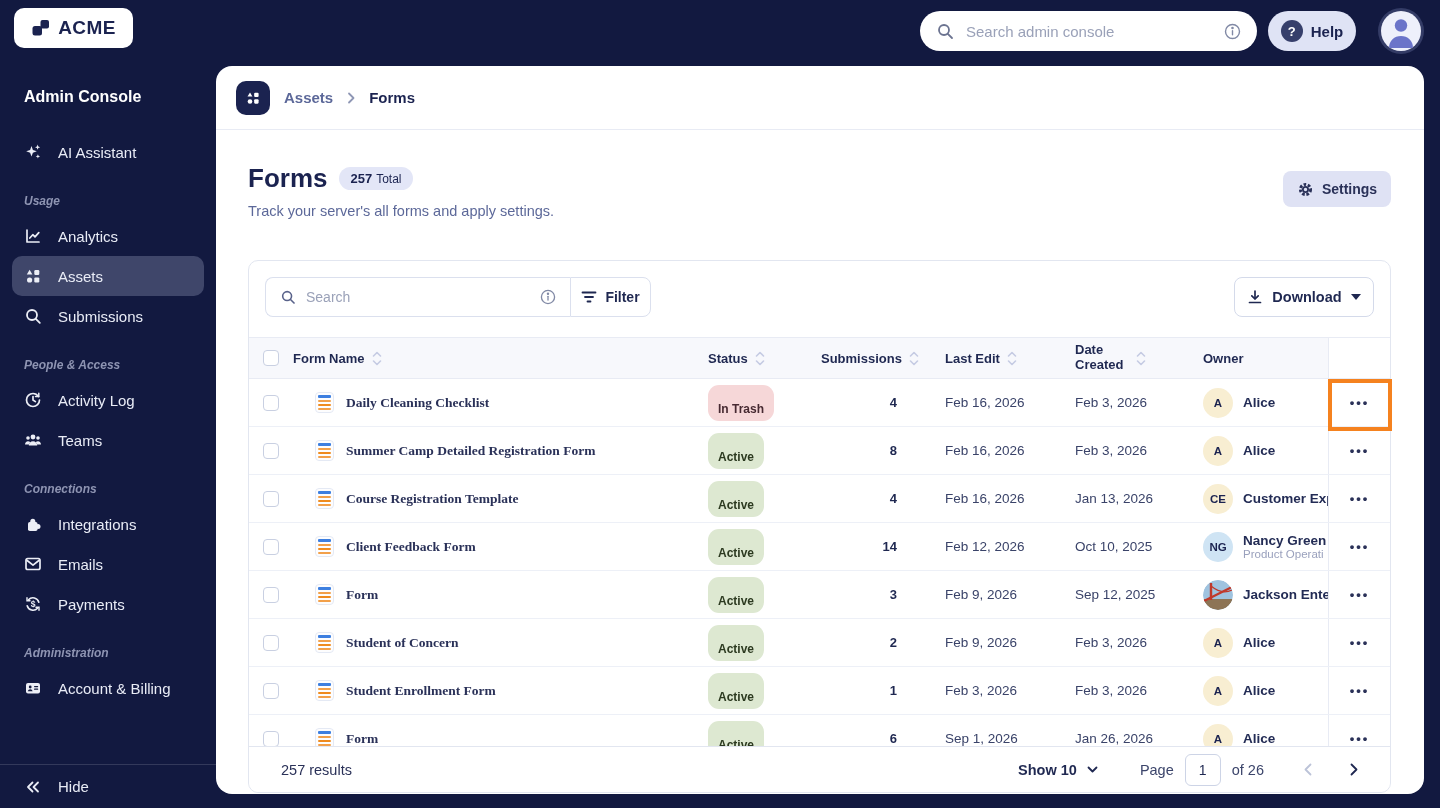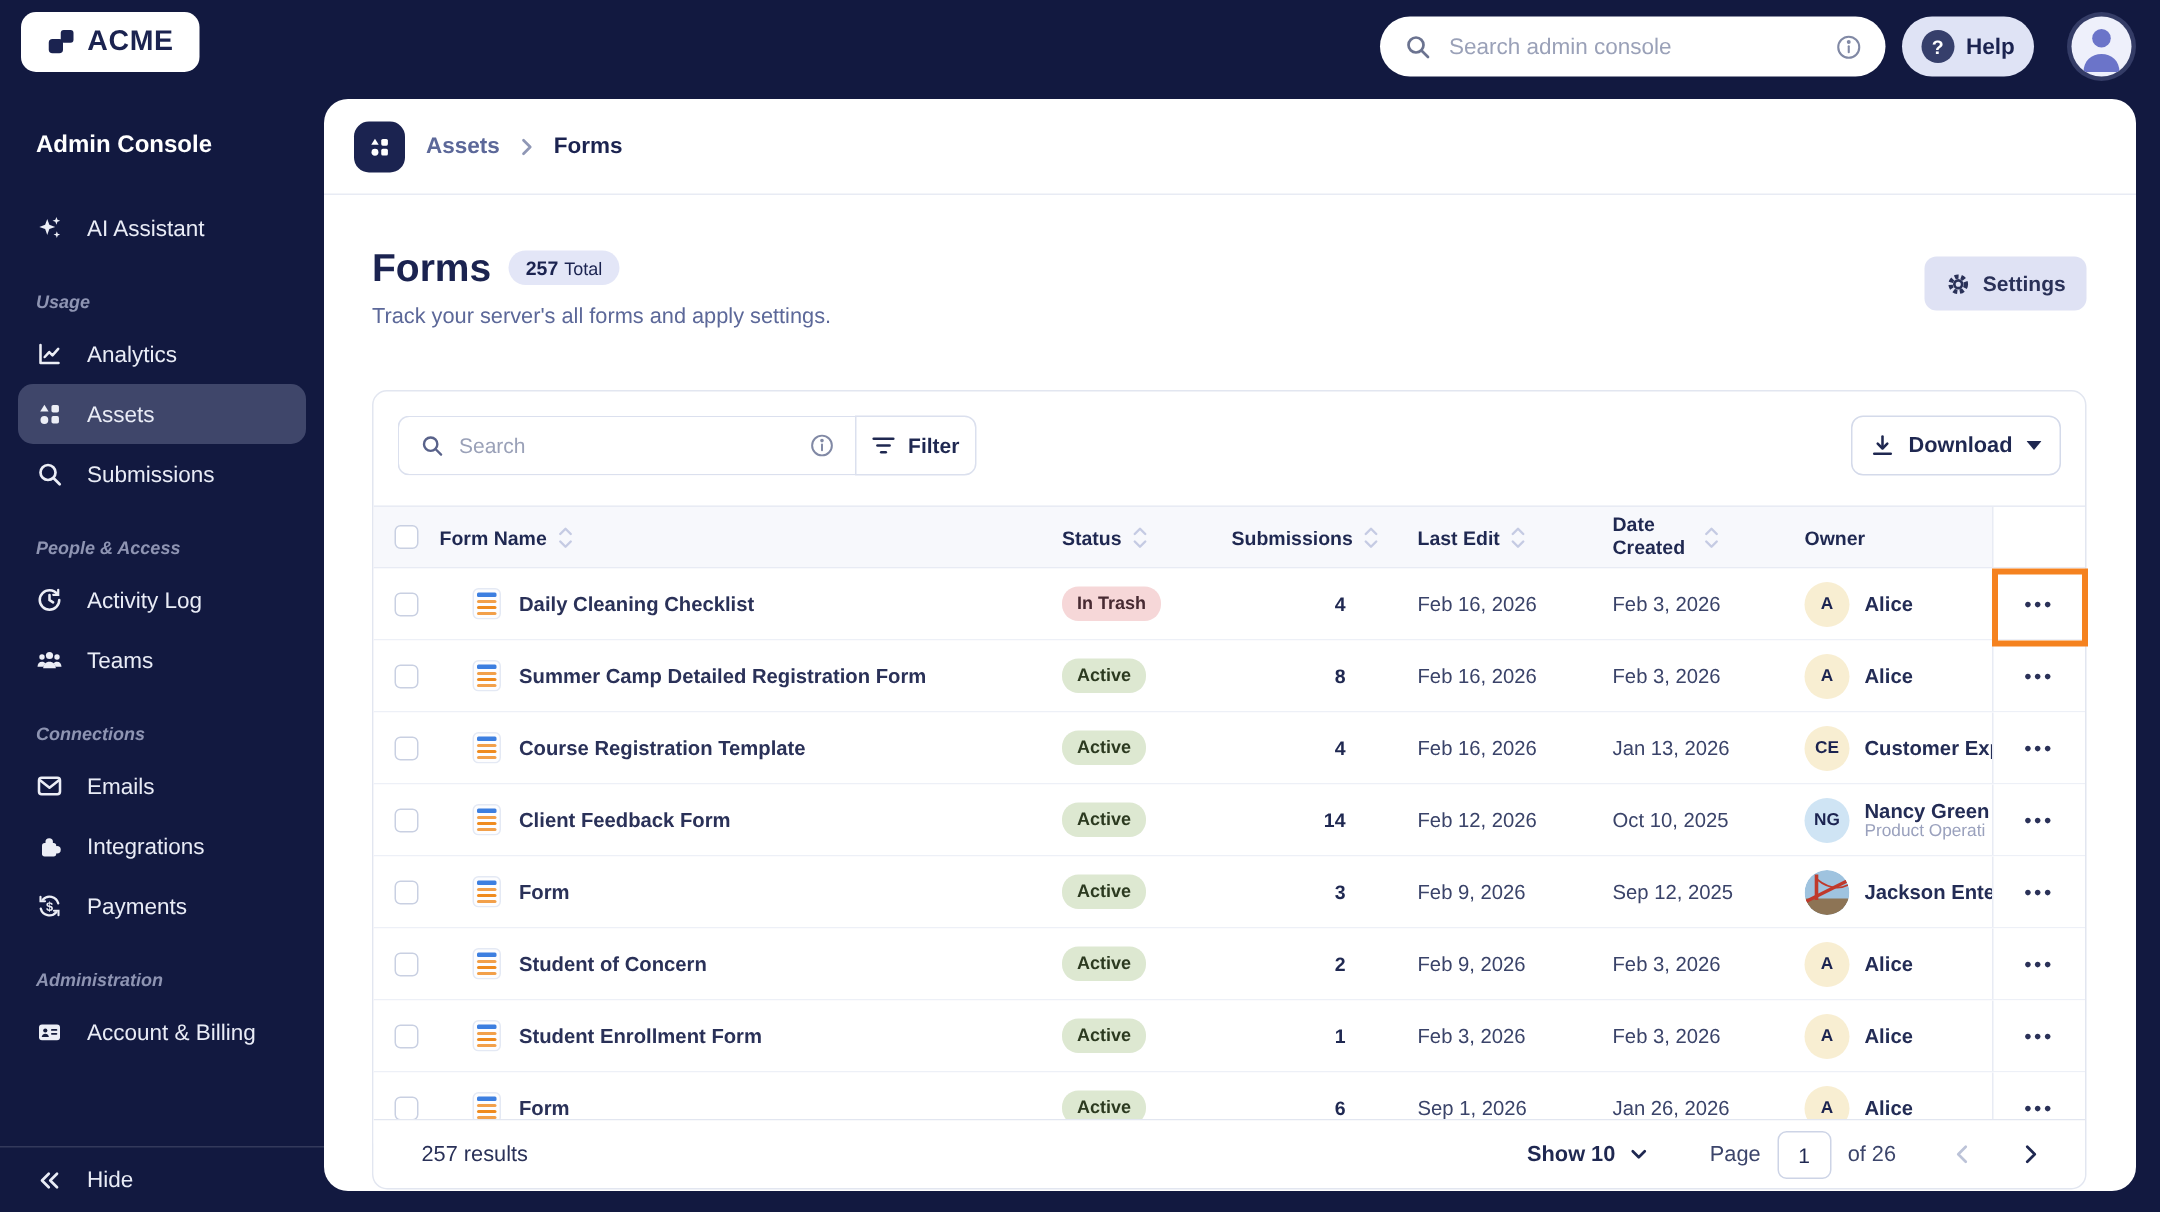--- a/index.html
+++ b/index.html
@@ -120,32 +120,32 @@
   }
   .th { display:flex; align-items:center; gap:7px; }
   .th-sub { padding-left:2px; }
   .th-edit, .th-created, .th-owner { padding-left:28px; }
   .th-created .wrap { width:54px; line-height:1.15; }
   .th-actions { background:#fff; border-left:1px solid #e8ebf4; height:100%; }
   .cell-center { display:flex; justify-content:center; }
 
   .trow { height:48px; border-bottom:1px solid #edf0f7; cursor:pointer; background:#fff; }
   .checkbox { width:16px; height:16px; border:1.5px solid #c9d0e2; border-radius:4px; background:#fff; display:block; cursor:pointer; }
-  .c-name { display:flex; align-items:center; gap:12px; padding-left:22px; overflow:hidden; }
+  .c-name { display:flex; align-items:center; gap:12px; padding-left:22px; overflow:hidden;font-family:Liberation Serif, serif; }
   .form-name { font-size:13.5px; font-weight:700; color:#2a3158; white-space:nowrap; }
   .form-icon {
     width:19px; height:21px; background:#fdfdfe; border:1px solid #e4e9f4; border-radius:4px;
     display:flex; flex-direction:column; justify-content:center; gap:1.5px; align-items:center; flex:0 0 19px;
   }
   .form-icon i { display:block; width:13px; border-radius:1px; }
   .form-icon .b1 { height:3.5px; background:#3d7fe0; }
   .form-icon .b2 { height:2.5px; background:#f2a04a; }
   .form-icon .b3 { height:2.5px; background:#ef8b1f; }
   .form-icon .b4 { height:2.5px; background:#f2a04a; }
-  .badge { display:inline-block; padding:4px 10px 5px; border-radius:11px; font-size:12px; font-weight:700; }
+  .badge { display:inline-block; padding:17px 10px 5px; border-radius:11px; font-size:12px; font-weight:700; }
   .badge.trash  { background:#f6d7d8; color:#472a32; }
   .badge.active { background:#dde8d1; color:#2c3a20; }
   .c-subs { text-align:right; padding-right:20px; font-size:13px; font-weight:700; color:#1f2851; }
   .c-date { padding-left:28px; font-size:13.5px; color:#3a4369; }
   .c-owner { display:flex; align-items:center; gap:10px; padding-left:28px; overflow:hidden; height:100%; }
   .avatar {
     width:30px; height:30px; border-radius:50%; flex:0 0 30px;
     display:flex; align-items:center; justify-content:center;
     font-size:11.5px; font-weight:700; color:#1b2350; overflow:hidden;
   }
@@ -290,36 +290,36 @@
           <circle cx="9" cy="6" r="2.4"></circle>
           <path d="M4.8 14.5c0-2.7 1.8-4.3 4.2-4.3s4.2 1.6 4.2 4.3z"></path>
         </svg>
     </span>
     <span>Teams</span>
   </div>
 
   <div class="section-label">Connections</div>
   <div class="nav-item">
     <span class="nav-ic">
-      <svg width="18" height="18" viewBox="0 0 18 18" fill="none" stroke="#eceef6" stroke-width="1.7" stroke-linejoin="round">
-          <rect x="2" y="3.5" width="14" height="11" rx="1.8"></rect>
-          <path d="M2.5 5l6.5 5.2L15.5 5"></path>
-        </svg>
-    </span>
-    <span>Emails</span>
-  </div>
-  <div class="nav-item">
-    <span class="nav-ic">
       <svg width="18" height="18" viewBox="0 0 18 18" fill="#eceef6">
           <rect x="4" y="7" width="9.5" height="9" rx="1.8"></rect>
           <circle cx="8.8" cy="6.3" r="2.5"></circle>
           <circle cx="14" cy="11.5" r="2.5"></circle>
         </svg>
     </span>
     <span>Integrations</span>
+  </div>
+  <div class="nav-item">
+    <span class="nav-ic">
+      <svg width="18" height="18" viewBox="0 0 18 18" fill="none" stroke="#eceef6" stroke-width="1.7" stroke-linejoin="round">
+          <rect x="2" y="3.5" width="14" height="11" rx="1.8"></rect>
+          <path d="M2.5 5l6.5 5.2L15.5 5"></path>
+        </svg>
+    </span>
+    <span>Emails</span>
   </div>
   <div class="nav-item">
     <span class="nav-ic">
       <svg width="18" height="18" viewBox="0 0 18 18" fill="none" stroke="#eceef6" stroke-width="1.6" stroke-linecap="round">
           <path d="M3.2 10.8a6 6 0 0 0 10.3 2.4"></path>
           <path d="M14.8 7.2A6 6 0 0 0 4.5 4.8"></path>
           <path d="M3 2.8v3h3" stroke-width="1.4"></path>
           <path d="M15 15.2v-3h-3" stroke-width="1.4"></path>
           <text x="9" y="12" font-size="8.5" font-weight="bold" fill="#eceef6" stroke="none" text-anchor="middle" font-family="Liberation Sans, sans-serif">$</text>
         </svg>

